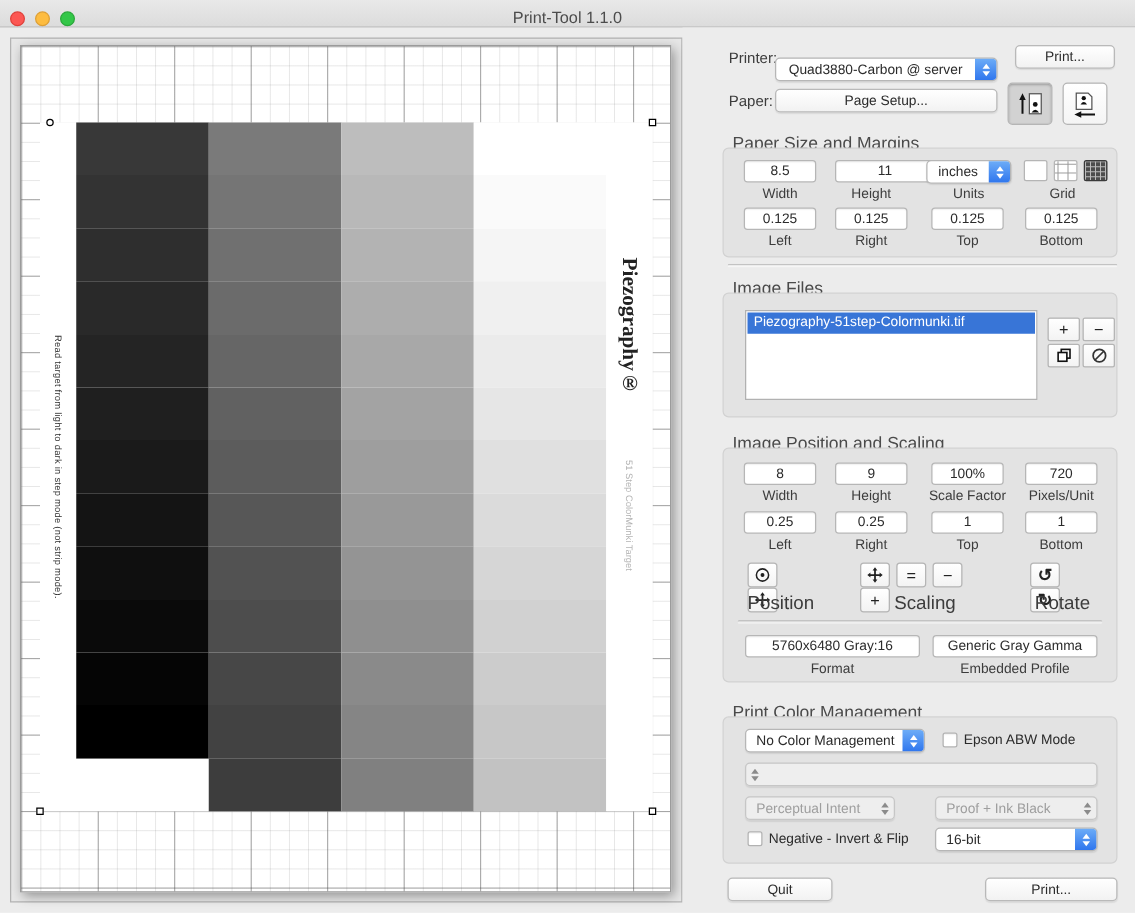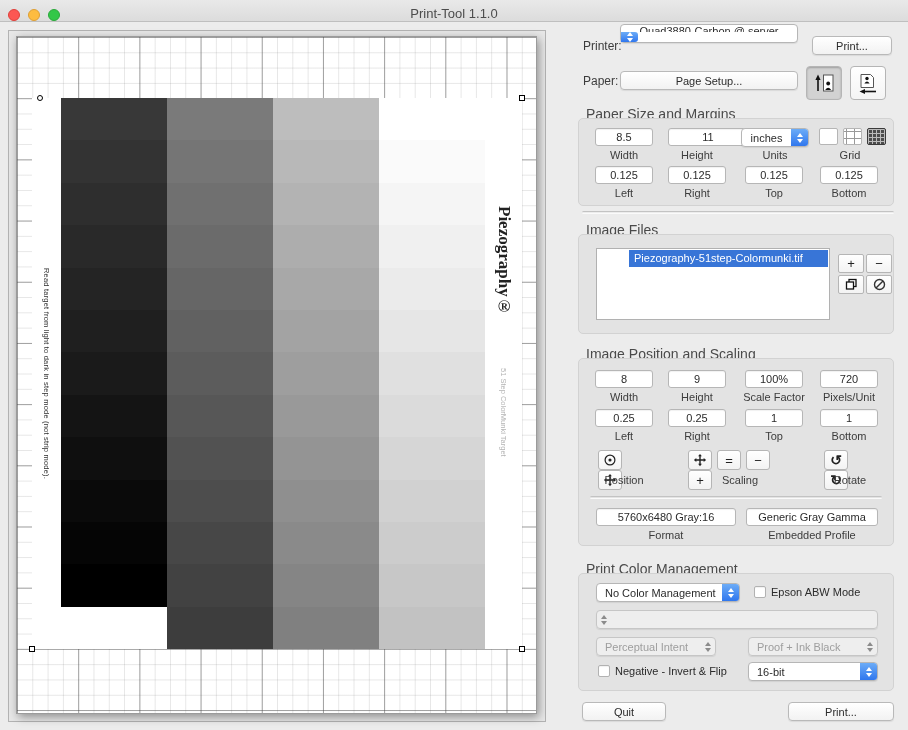--- a/index.html
+++ b/index.html
@@ -106,32 +106,32 @@
   .gridbtn.lite { background-image:
       linear-gradient(to right,#999 1px,transparent 1px),
       linear-gradient(to bottom,#999 1px,transparent 1px);
     background-size:8px 7px; background-position:2px 2px; }
   .gridbtn.dense { background:#4c4c4c; border-color:#3a3a3a;
     background-image:
       linear-gradient(to right,#bbb 1px,transparent 1px),
       linear-gradient(to bottom,#bbb 1px,transparent 1px);
     background-size:4px 4px; }
 
-  .listbox { position:absolute; background:#fff; border:1px solid #b1b1b1;padding-left:31px; }
+  .listbox { position:absolute; background:#fff; border:1px solid #b1b1b1; }
   .listitem { height:17px; background:#3875d7; color:#fff; font-size:11px;
     line-height:17px; padding:0 5px; margin:1px; white-space:nowrap; overflow:hidden; }
   .minibtns { position:absolute; display:grid; grid-template-columns:26px 26px;
     grid-auto-rows:19px; gap:2px; }
   .mini { background:linear-gradient(#ffffff,#f3f3f3); border:1px solid #b5b5b5;
     border-radius:2px; display:flex; align-items:center; justify-content:center;
     font-size:13px; color:#222; }
 
   .bgroup { position:absolute; }
   .bgroup .cap-label { position:absolute; top:24px; left:0; right:0;
-    text-align:center; font-size:11px; color:#3c3c3c; }
+    text-align:center; font-size:15px; color:#3c3c3c; }
   svg { display:block; }
 </style>
 </head>
 <body>
 
 <div class="window">
 
   <div class="titlebar">
     <span class="tl red"></span>
     <span class="tl yel"></span>
@@ -216,21 +216,21 @@
           <span class="brand">Piezography®</span>
           <span class="subtitle">51 Step ColorMunki Target</span>
         </div>
       </div>
     </div>
   </div>
 
   <div class="panel">
 
     <span class="plabel" style="left:37px; top:17px;">Printer:</span>
-    <div class="select" style="left:74px; top:2px; width:178px;flex-direction:column;">
+    <div class="select" style="left:74px; top:24px; width:178px;">
       <span class="lab">Quad3880-Carbon @ server</span>
       <span class="cap">
           <i class="up"></i>
           <i class="dn"></i>
         </span>
     </div>
     <div class="btn" style="left:266px; top:14px; width:80px;">Print...</div>
 
     <span class="plabel" style="left:37px; top:52px;">Paper:</span>
     <div class="btn" style="left:74px; top:49px; width:178px;">Page Setup...</div>

